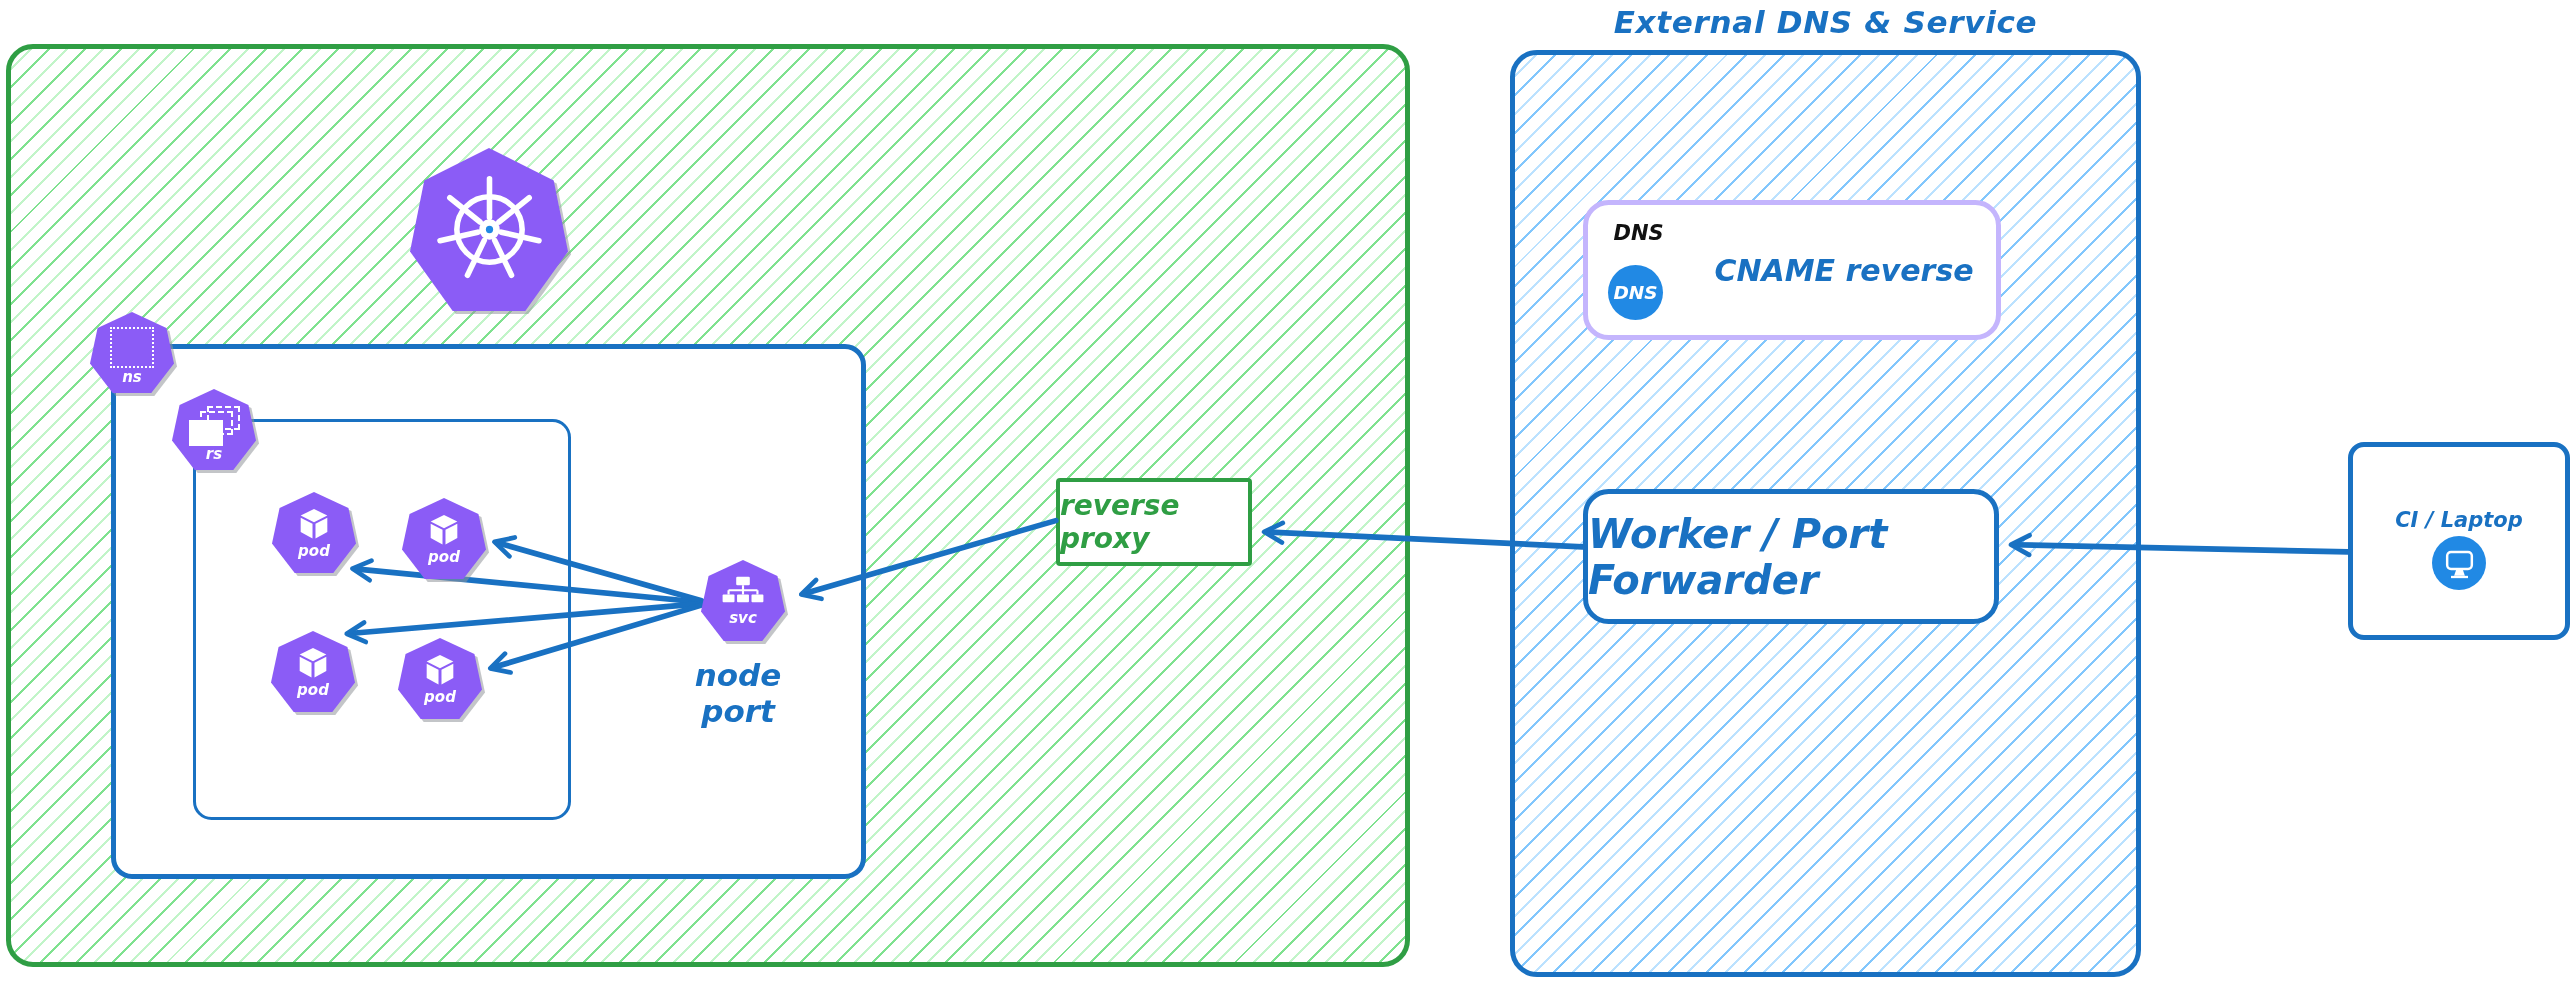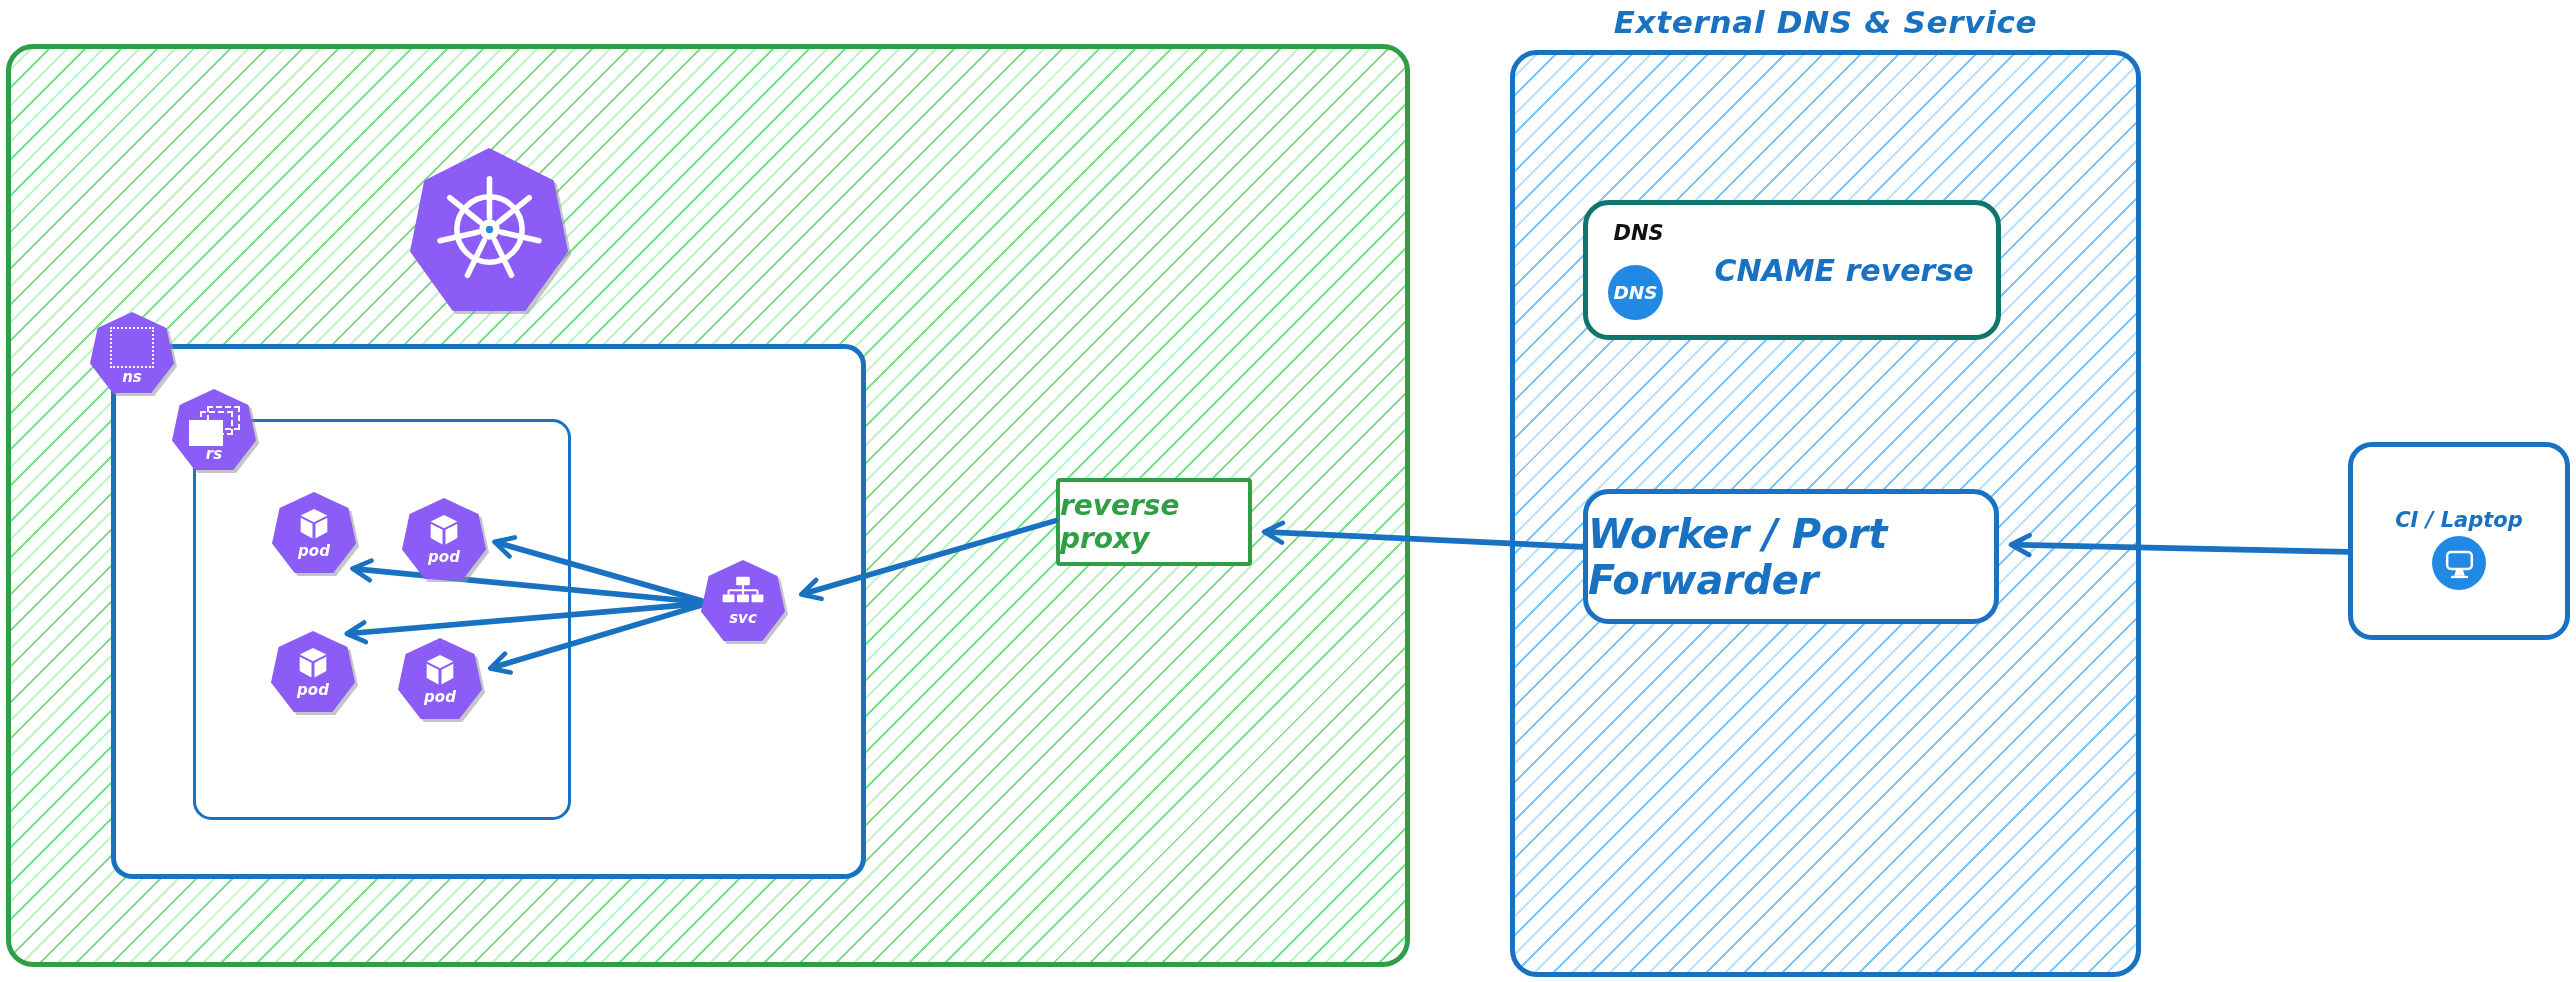--- a/index.html
+++ b/index.html
@@ -49,21 +49,21 @@
     display: flex; align-items: center; justify-content: center;
     font-style: italic; font-weight: 600;
   }
   .reverse-proxy {
     left: 1056px; top: 478px; width: 196px; height: 88px;
     border: 4.3px solid #2f9e44; border-radius: 4px;
     color: #2f9e44; font-size: 28px; z-index: 4;
   }
   .dns-card {
     left: 1583px; top: 200px; width: 418px; height: 140px;
-    border: 5px solid #0f766e; border-radius: 25.6px; z-index: 4;
+    border: 5px solid #c4b5fd; border-radius: 25.6px; z-index: 4;
   }
   .dns-tag {
     position: absolute; left: 25.6px; top: 15.6px;
     color: #111111; font-size: 21px; font-weight: 700; font-style: italic;
   }
   .dns-circle {
     position: absolute; left: 20px; top: 60px; width: 55px; height: 55px;
     border-radius: 50%; background: #2189e4;
     display: flex; align-items: center; justify-content: center;
     color: #ffffff; font-size: 18.5px; font-weight: 700;
@@ -73,21 +73,21 @@
     display: flex; align-items: center; justify-content: center;
     color: #1971c2; font-size: 30px; font-weight: 600; font-style: italic;
   }
   .worker-box {
     left: 1583px; top: 489px; width: 416px; height: 135px;
     border: 5px solid #1971c2; border-radius: 25.6px;
     color: #1971c2; font-size: 40px; z-index: 4; font-style: italic;
   }
   .ci-box {
     left: 2348px; top: 442px; width: 222px; height: 198px;
-    border: 5px solid #1971c2; border-radius: 24px;
+    border: 5px solid #1971c2; border-radius: 16px;
     flex-direction: column; justify-content: flex-start; z-index: 4;
   }
   .ci-text { margin-top: 61px; color: #1971c2; font-size: 21px; font-weight: 600; font-style: italic; }
   .ci-circle {
     margin-top: 4.3px; width: 54px; height: 54px; border-radius: 50%;
     background: #2189e4; display: flex; align-items: center; justify-content: center;
   }
 
   
   .hept {
@@ -270,15 +270,16 @@
           <line x1="84" y1="36" x2="84" y2="46"></line>
         </g>
         <rect x="2" y="46" width="28" height="18" rx="2" fill="#ffffff"></rect>
         <rect x="36" y="46" width="28" height="18" rx="2" fill="#ffffff"></rect>
         <rect x="70" y="46" width="28" height="18" rx="2" fill="#ffffff"></rect>
       </svg>
       <span class="ic-label">svc</span>
     </div>
   </div>
 
+  <div class="node-port-label">node port</div>
 
 </div>
 
 
 </body></html>

